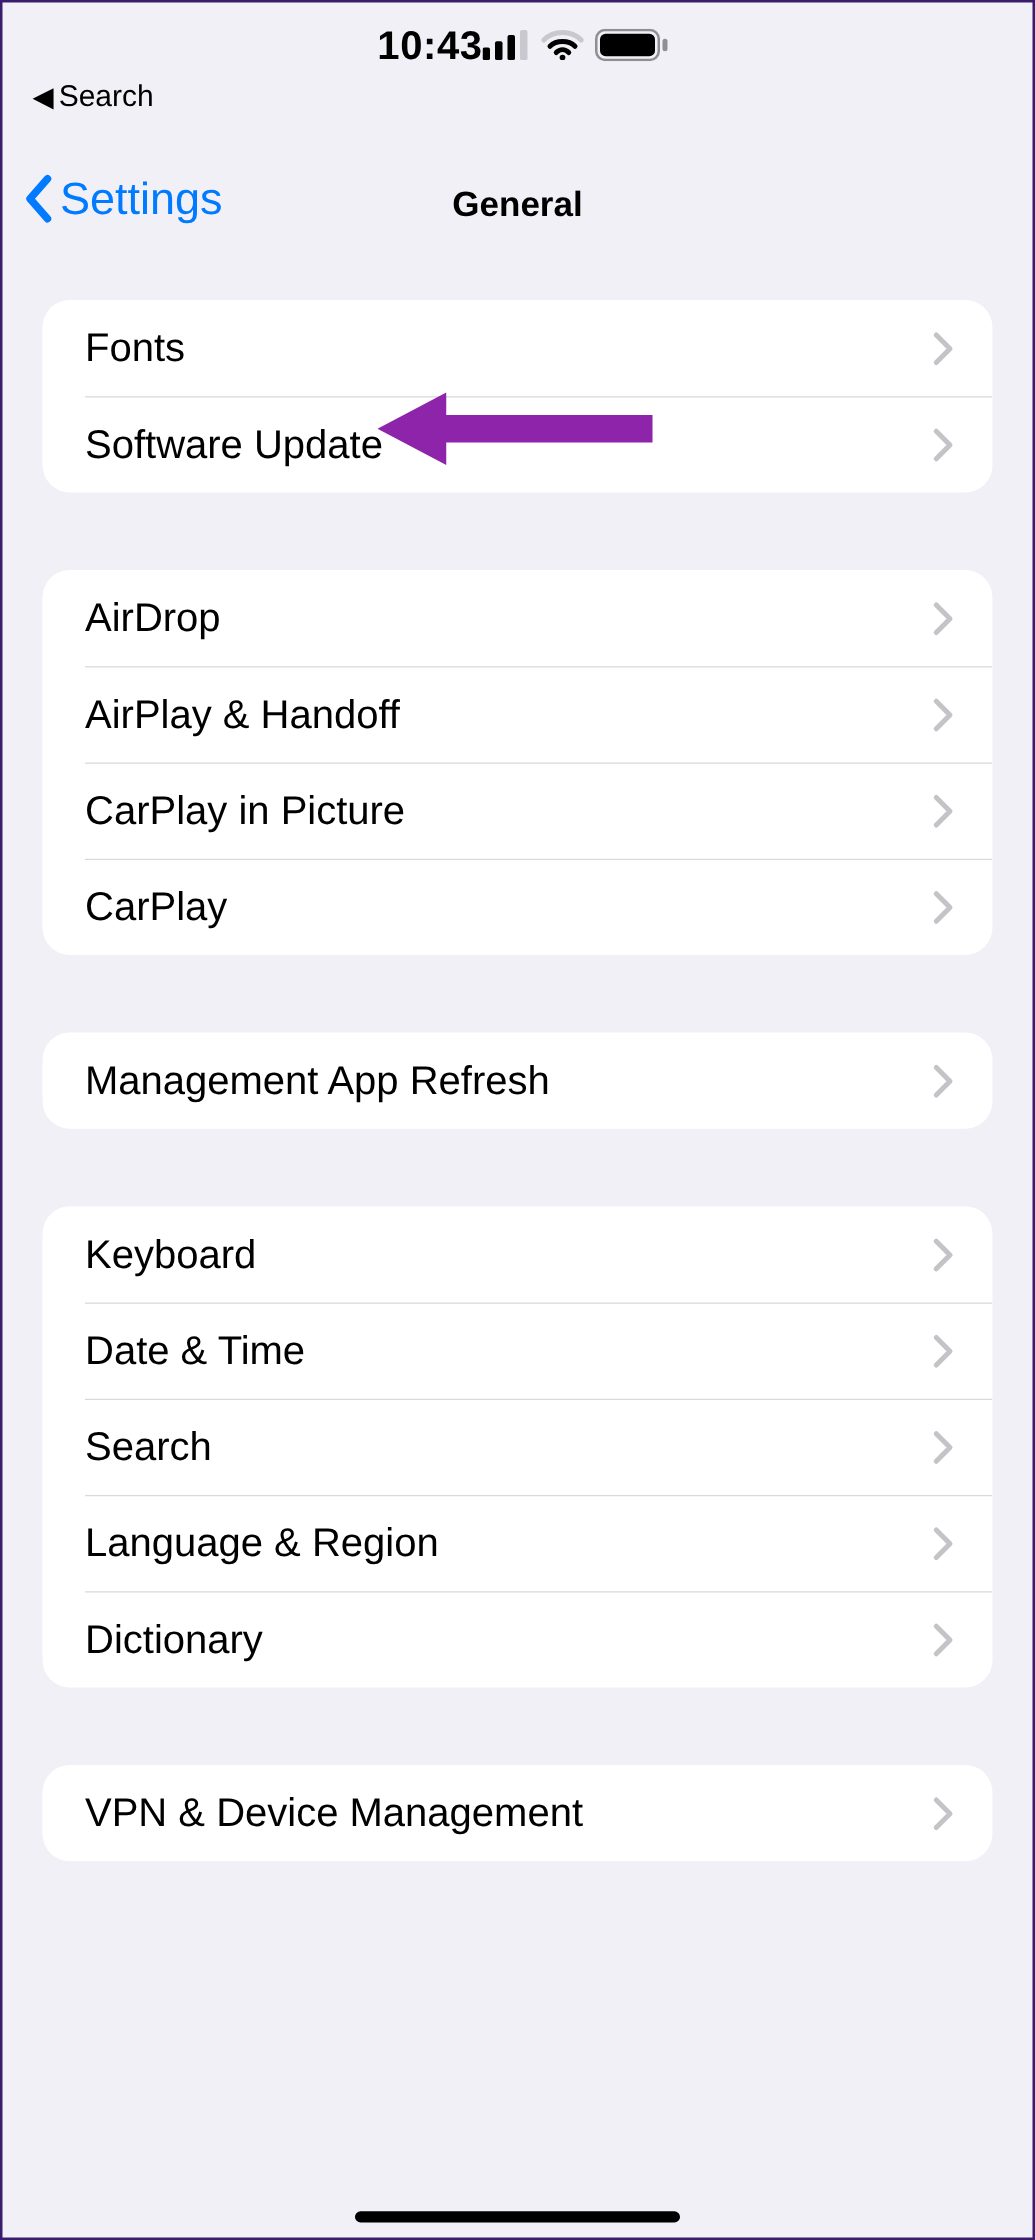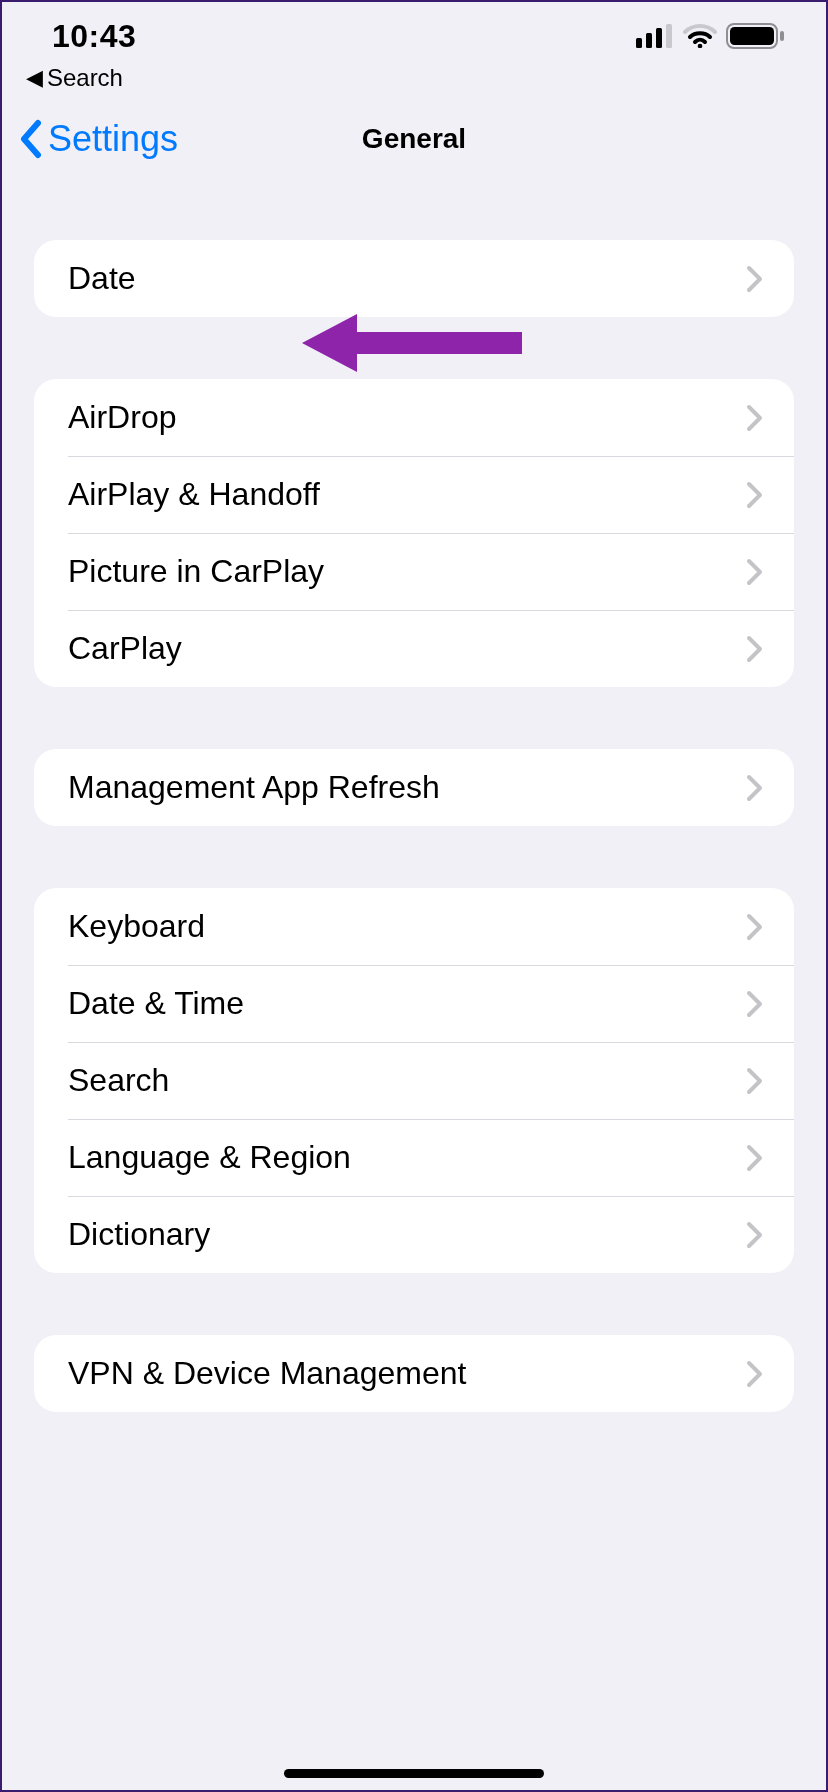--- a/index.html
+++ b/index.html
@@ -7,42 +7,42 @@
     body {
       font-family: -apple-system, 'SF Pro Text', 'Helvetica Neue', Arial, sans-serif;
       background: #f1f0f6;
       color: #000;
       position: relative;
       border: 2px solid #3a1c6e;
     }
     
     .status-bar {
       display: flex;
-      justify-content: space-between;
+      justify-content: center;
       align-items: center;
       padding: 8px 40px 0 50px;
       height: 60px;
     }
     .status-time { font-size: 32px; font-weight: 700; letter-spacing: 0.5px; }
     .status-right { display: flex; align-items: center; gap: 9px; }
     .status-right svg { display: block; }
     
     .breadcrumb {
       display: flex;
       align-items: center;
       gap: 4px;
       padding: 2px 0 0 24px;
       font-size: 24px;
       color: #000;
     }
     .breadcrumb-arrow { font-size: 22px; }
     
     .nav-header {
       display: flex;
-      align-items: center;
+      align-items: flex-end;
       position: relative;
       height: 82px;
       margin-top: 6px;
     }
     .back-link {
       display: flex;
       align-items: center;
       color: #007aff;
       font-size: 36px;
       padding-left: 16px;
@@ -141,42 +141,48 @@
     </svg>
     <span>Settings</span>
   </div>
   <div class="nav-title">General</div>
 </div>
 
 <div class="content">
 
   <div class="group">
     <div class="row">
-      <span class="row-label">Date</span>
+      <span class="row-label">Fonts</span>
+      <svg class="chev" viewBox="0 0 18 28">
+          <path d="M3 3 L14 14 L3 25"></path>
+        </svg>
+    </div>
+    <div class="row">
+      <span class="row-label">Software Update</span>
       <svg class="chev" viewBox="0 0 18 28">
           <path d="M3 3 L14 14 L3 25"></path>
         </svg>
     </div>
   </div>
 
   <div class="group">
     <div class="row">
       <span class="row-label">AirDrop</span>
       <svg class="chev" viewBox="0 0 18 28">
           <path d="M3 3 L14 14 L3 25"></path>
         </svg>
     </div>
     <div class="row">
       <span class="row-label">AirPlay &amp; Handoff</span>
       <svg class="chev" viewBox="0 0 18 28">
           <path d="M3 3 L14 14 L3 25"></path>
         </svg>
     </div>
     <div class="row">
-      <span class="row-label">Picture in CarPlay</span>
+      <span class="row-label">CarPlay in Picture</span>
       <svg class="chev" viewBox="0 0 18 28">
           <path d="M3 3 L14 14 L3 25"></path>
         </svg>
     </div>
     <div class="row">
       <span class="row-label">CarPlay</span>
       <svg class="chev" viewBox="0 0 18 28">
           <path d="M3 3 L14 14 L3 25"></path>
         </svg>
     </div>

